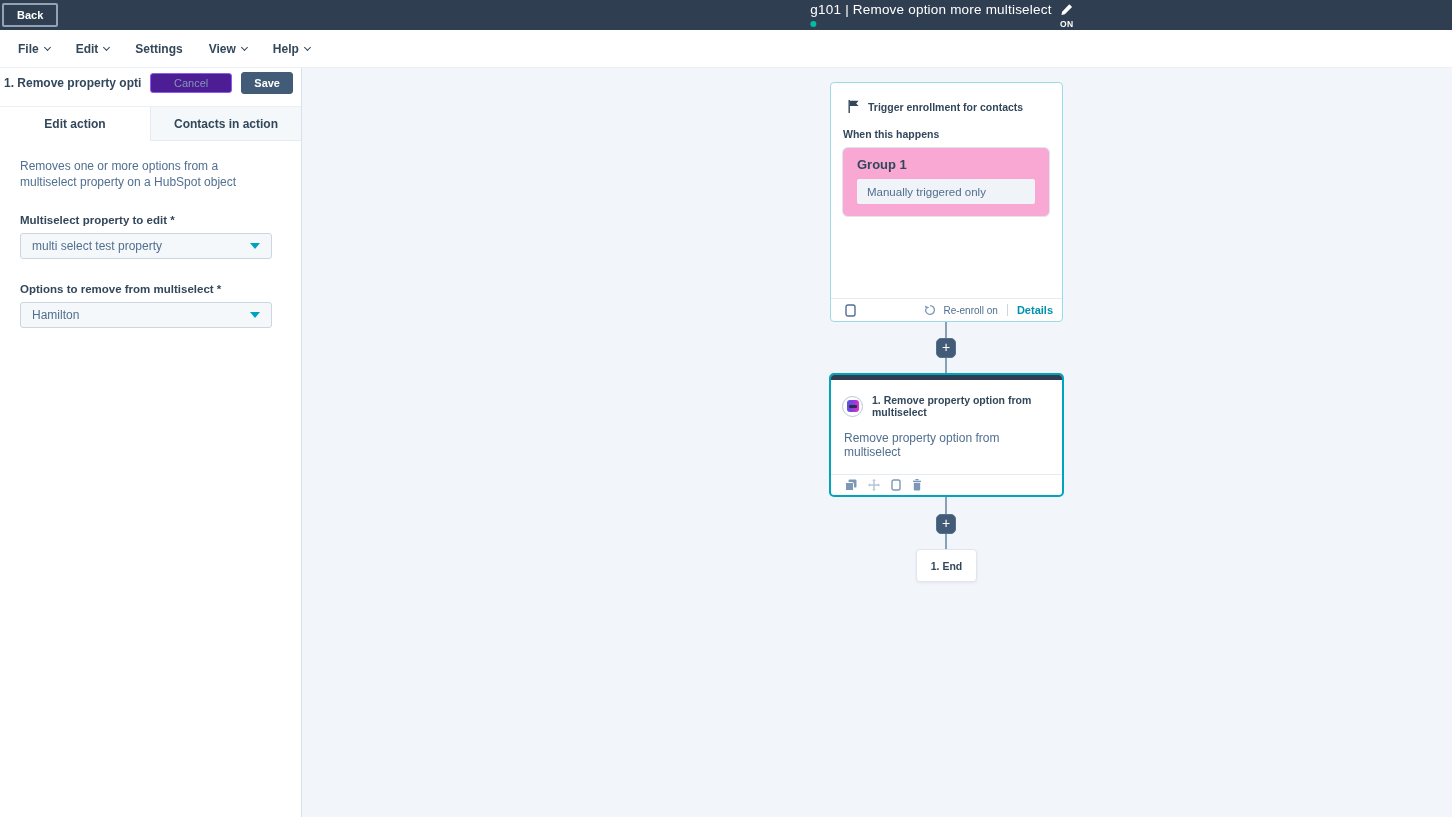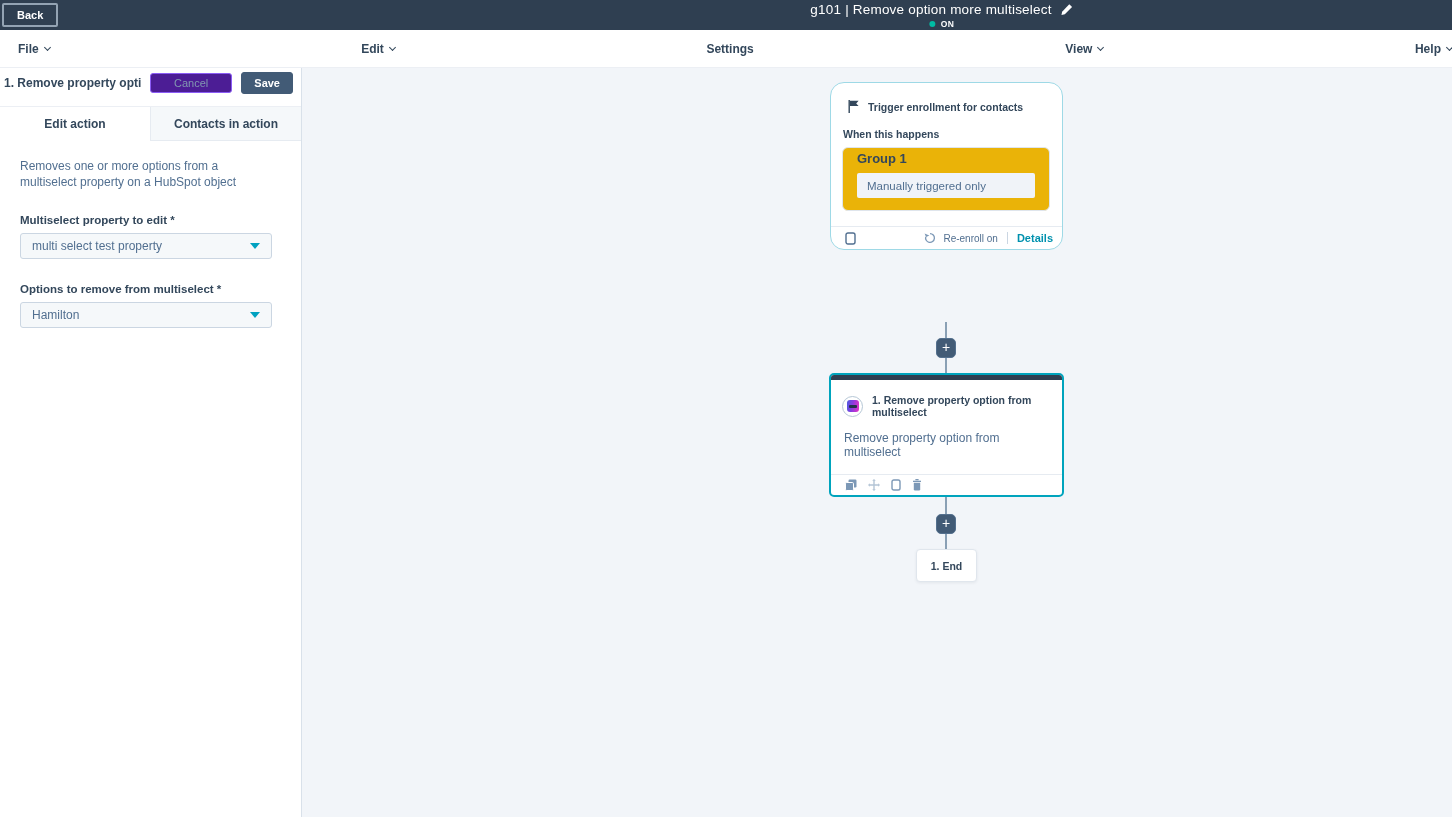--- a/index.html
+++ b/index.html
@@ -8,27 +8,27 @@
 
   
   .topbar { position:absolute; left:0; top:0; right:0; height:30px; background:#2f3f51; z-index:10; }
   .back-btn { position:absolute; left:2px; top:3px; height:24px; padding:0 13px; background:transparent;
               border:2px solid #93a3b3; border-radius:2px; color:#fff; font-weight:700; font-size:11px;
               font-family:inherit; cursor:pointer; }
   .topbar-center { position:absolute; left:942px; top:2px; transform:translateX(-50%); text-align:center; color:#fff; }
   .title-row { display:flex; align-items:center; gap:9px; justify-content:center; }
   .wf-title { font-size:13.5px; font-weight:400; letter-spacing:.2px; white-space:nowrap; }
   .pencil { width:13px; height:13px; cursor:pointer; }
-  .status-row { display:flex; align-items:center; justify-content:center; gap:5px; margin-top:2px; }
+  .status-row { display:flex; align-items:center; justify-content:space-between; gap:5px; margin-top:2px; }
   .status-dot { width:6px; height:6px; border-radius:50%; background:#00bda5; }
   .status-text { font-size:8.5px; font-weight:700; letter-spacing:.5px; }
 
   
   .menubar { position:absolute; left:0; top:30px; right:0; height:38px; background:#fff;
-             border-bottom:1px solid #eceff4; display:flex; align-items:center; padding-left:18px; gap:36px; z-index:9;justify-content:space-between; }
+             border-bottom:1px solid #eceff4; display:flex; align-items:center; padding-left:18px; gap:26px; z-index:9; }
   .menu-item { display:flex; align-items:center; gap:6px; font-size:12px; font-weight:700; color:#33475b; cursor:pointer; }
   .chev { width:5px; height:5px; border-right:1.6px solid #33475b; border-bottom:1.6px solid #33475b;
           transform:rotate(45deg); margin-top:-3px; }
 
   
   .panel { position:absolute; left:0; top:68px; width:302px; bottom:0; background:#fff;
            border-right:1px solid #d9e1ea; z-index:5; }
   .panel-header { height:30px; display:flex; align-items:center; gap:9px; padding:0 8px 0 4px; background:#fff; }
   .panel-title { flex:1; font-size:12px; font-weight:700; color:#33475b; white-space:nowrap; overflow:hidden; }
   .btn { font-family:inherit; font-size:11px; border-radius:3px; cursor:pointer; }
@@ -45,26 +45,26 @@
   .dropdown { margin-top:7px; width:252px; height:26px; background:#f5f8fa; border:1px solid #cbd6e2;
               border-radius:3px; display:flex; align-items:center; justify-content:space-between;
               padding:0 11px; font-size:12px; color:#516f90; cursor:pointer; }
   .caret { width:0; height:0; border-left:5px solid transparent; border-right:5px solid transparent;
            border-top:6px solid #00a1c0; }
 
   
   .canvas { position:absolute; left:302px; top:68px; right:0; bottom:0; background:#f2f5f9; }
   .connector { position:absolute; left:643px; top:254px; width:2px; height:228px; background:#8aa0b5; z-index:0; }
 
-  .trigger-card { position:absolute; left:528px; top:14px; width:233px; height:168px; background:#fff;
-                  border:1px solid #9ed9e6; border-radius:14px; z-index:1; cursor:pointer; }
+  .trigger-card { position:absolute; left:528px; top:14px; width:233px; height:240px; background:#fff;
+                  border:1px solid #9ed9e6; border-radius:4px; z-index:1; cursor:pointer; }
   .tc-head { display:flex; align-items:center; gap:8px; padding:17px 0 0 17px; }
   .tc-head-label { font-size:10.5px; font-weight:700; color:#33475b; }
   .tc-sub { padding:15px 0 0 12px; font-size:10.5px; font-weight:700; color:#33475b; }
-  .group-box { margin:7px 12px 0 11px; border:1px solid #dfe5ec; border-radius:6px; padding:3px 14px 12px; background:#eab308; }
+  .group-box { margin:7px 12px 0 11px; border:1px solid #dfe5ec; border-radius:6px; padding:9px 14px 12px; background:#f9a8d4; }
   .group-title { font-size:13px; font-weight:700; color:#33475b; }
   .group-value { margin-top:7px; background:#f0f3f8; border-radius:2px; height:25px; display:flex;
                  align-items:center; padding:0 10px; font-size:11.5px; color:#516f90; }
   .tc-footer { position:absolute; left:0; right:0; bottom:0; height:23px; border-top:1px solid #e6ebf1;
                display:flex; align-items:center; padding:0 9px 0 14px; }
   .tc-footer .spacer { flex:1; }
   .reenroll { display:flex; align-items:center; gap:7px; font-size:10px; color:#516f90; cursor:pointer; }
   .v-div { width:1px; height:12px; background:#cbd6e2; margin:0 9px; }
   .details-link { font-size:11px; font-weight:700; color:#0091ae; cursor:pointer; }
 

